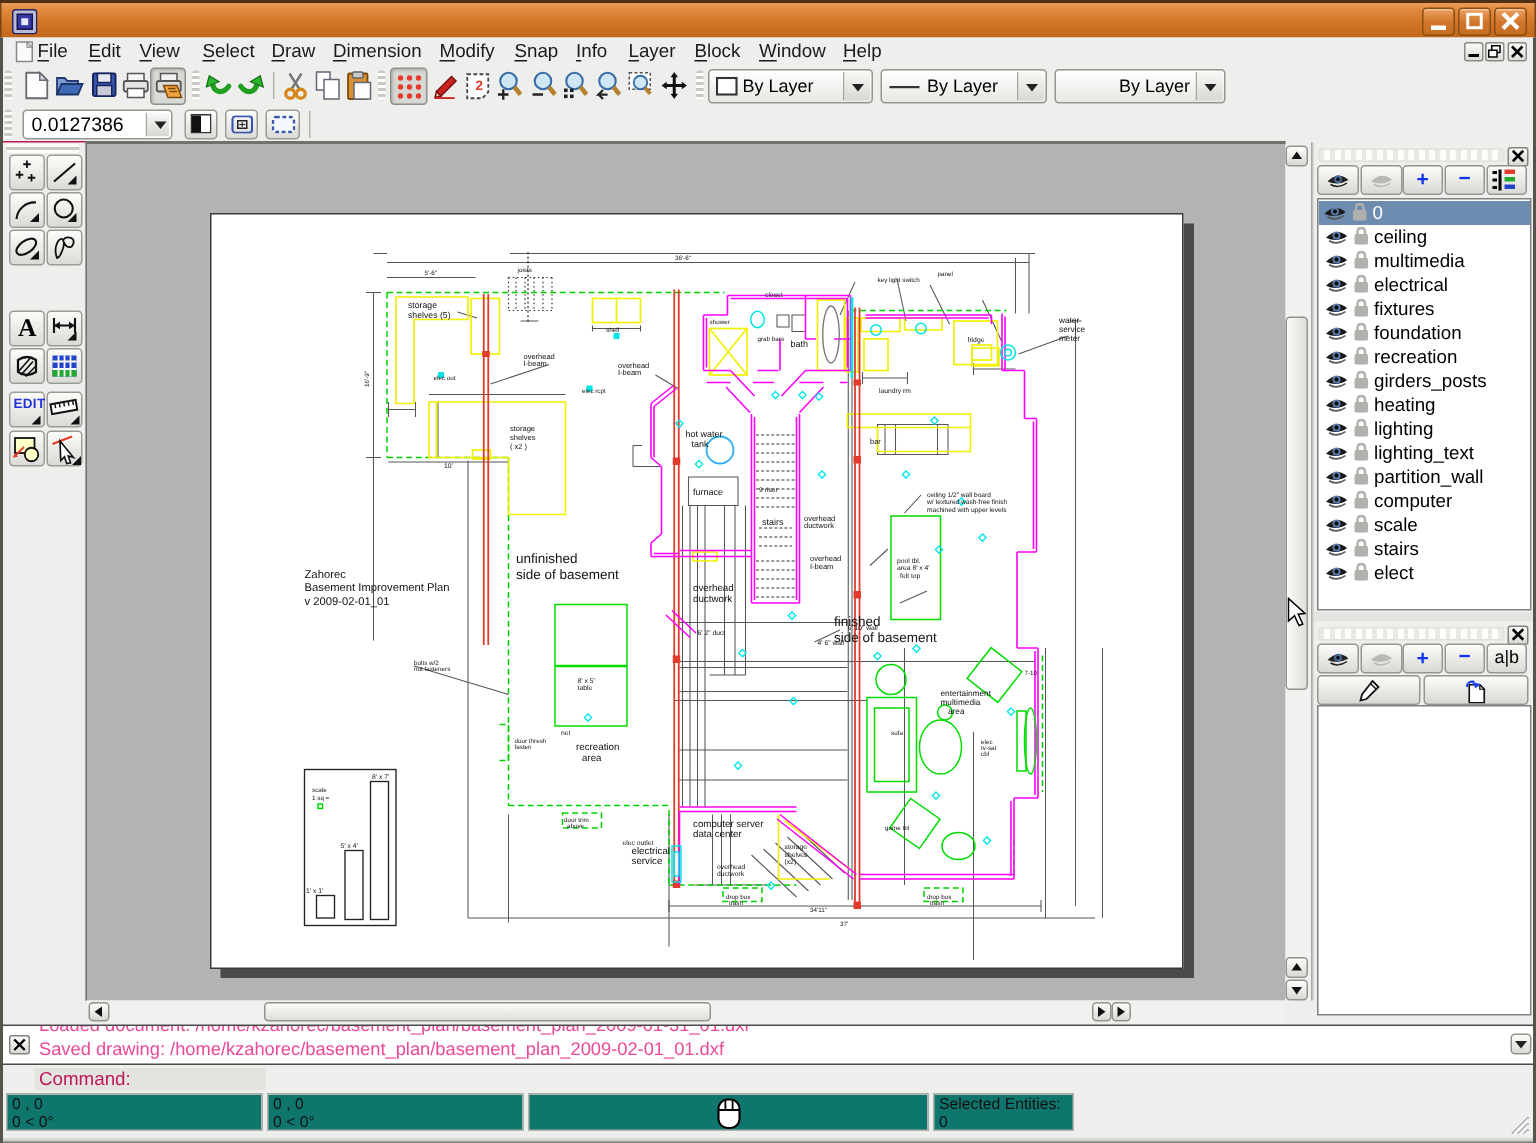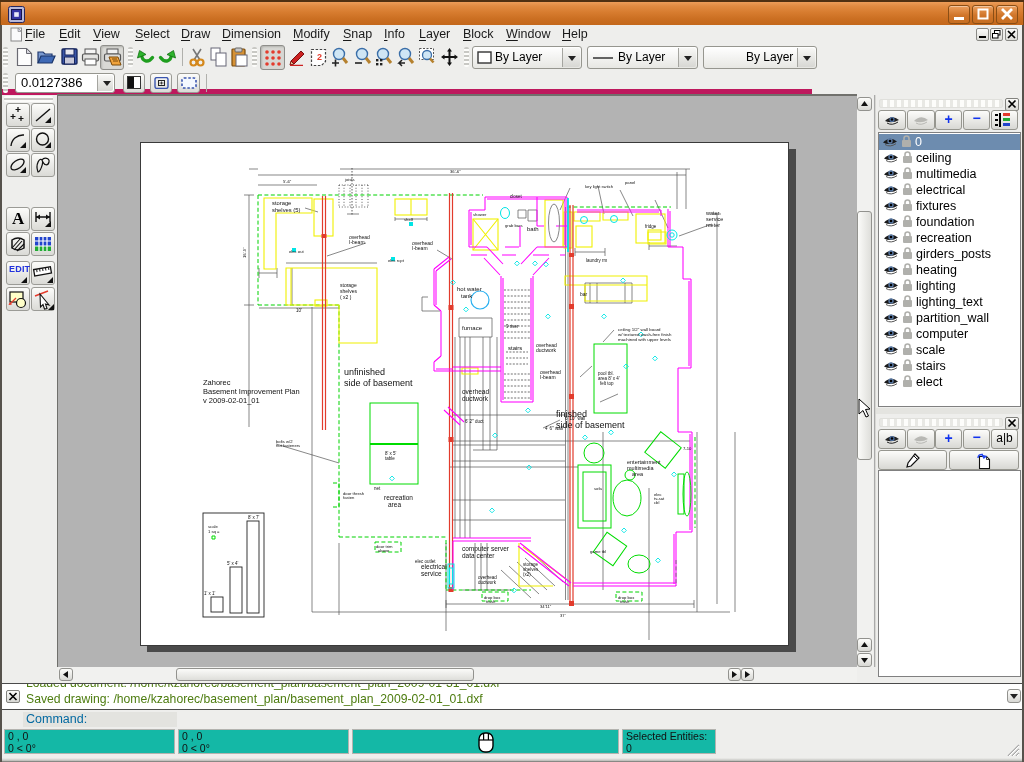--- a/index.html
+++ b/index.html
@@ -5,43 +5,43 @@
 .abs{position:absolute}
 #app{position:absolute;left:0;top:0;width:1024px;height:762px;background:#eeeeec}
 #titlebar{position:absolute;left:0;top:0;width:1024px;height:25px;background:linear-gradient(#ed9d59 0%,#e18a41 18%,#d77c2f 45%,#ca6e21 75%,#c3671b 100%);border-top:2px solid #503012;box-shadow:inset 1px 0 0 #7a4511,inset -1px 0 0 #7a4511}
 #titletext{position:absolute;left:287px;top:4px;font-size:12.4px;font-weight:bold;color:#fff;text-shadow:1px 1px 1px rgba(60,30,5,.8);white-space:nowrap}
 .winbtn{position:absolute;top:3px;width:22px;height:19px;border-radius:3px;border:1px solid #8a4e15;background:linear-gradient(#eda05e,#d0752a 55%,#c66d20);box-shadow:inset 0 1px 0 rgba(255,255,255,.4)}
 #menubar{position:absolute;left:0;top:25px;width:1024px;height:19px;background:#eeeeec;font-size:12.5px;color:#1a1a1a}
 .mi{position:absolute;top:2px}
 .mi u{text-decoration:underline;text-underline-offset:2px}
 .mdibtn{position:absolute;top:3px;width:13px;height:13px;border:1px solid #8a8a86;border-radius:2px;background:linear-gradient(#fbfbf9,#dcdcd8)}
 #toolbar1{position:absolute;left:0;top:0;width:1024px;height:0;overflow:visible}
-#toolbar2{position:absolute;left:0;top:71px;width:812px;height:24px;border-bottom:6px solid #be185d}
+#toolbar2{position:absolute;left:0;top:71px;width:812px;height:24px;border-bottom:1px solid #be185d}
 .handle{position:absolute;width:5px;height:20px;background:repeating-linear-gradient(0deg,#fcfcfa 0 2px,#c8c8c4 2px 4px);border-radius:2px}
 .sep{position:absolute;width:1px;height:18px;background:#b0b0ac}
 .combo{position:absolute;height:23px;background:linear-gradient(#ffffff,#e7e7e3);border:1px solid #96968f;border-radius:3px;font-size:12px;color:#000}
 .cartn{position:absolute;right:1px;top:1px;bottom:1px;width:18px;border-left:1px solid #a5a5a0;background:linear-gradient(#f8f8f6,#d7d7d3);border-radius:0 2px 2px 0}
 .arr{position:absolute;width:0;height:0;border-left:4px solid transparent;border-right:4px solid transparent;border-top:5px solid #222}
 #canvas{position:absolute;left:57px;top:94px;width:800px;height:573px;background:#b3b3b3;border-top:2px solid #70706c;border-left:1px solid #70706c}
 #paper{position:absolute;left:140px;top:142px;width:649px;height:504px;background:#fff;border:1px solid #3a3a3a}
 .pshadow{position:absolute;background:#4a4a4a}
 .sbtn{border:1px solid #92928e;border-radius:3px;background:linear-gradient(#fdfdfb,#d8d8d4);position:absolute}
 .sthumb{border:1px solid #92928e;border-radius:3px;background:linear-gradient(to right,#fbfbf9,#dededa);position:absolute}
 .palbtn{position:absolute;width:24px;height:24px;border:1px solid #9b9b96;border-radius:3px;background:linear-gradient(#fcfcfa,#dadad6)}
 .dockhead{position:absolute;height:9px;background:repeating-linear-gradient(90deg,#e8e8e4 0 3px,#fdfdfb 3px 7px);border:1px solid #e0e0dc;border-radius:2px}
 .dockx{position:absolute;width:14px;height:13px;border:1px solid #82827e;border-radius:2px;background:linear-gradient(#fbfbf9,#d8d8d4)}
 .pbtn{position:absolute;height:20px;border:1px solid #96968f;border-radius:3px;background:linear-gradient(#fcfcfa,#d8d8d4)}
 #layerlist{position:absolute;left:878px;top:132px;width:143px;height:275px;border:1px solid #808080;background:#fff;overflow:hidden}
 .lrow{position:absolute;left:1px;width:139px;height:16px;font-size:12.5px;color:#000}
 .lrow .lname{position:absolute;left:36px;top:1px}
 #blocklist{position:absolute;left:878px;top:470px;width:143px;height:207px;border:1px solid #808080;background:#fff}
-#cmdhist{position:absolute;left:2px;top:683px;width:1020px;height:27px;background:#fff;border-top:1px solid #4a4a4a;border-bottom:1px solid #4a4a4a;font-size:12.2px;color:#4d7c0f;overflow:hidden}
-#cmdline{position:absolute;left:0;top:711px;width:1024px;height:16px;background:#eeeeec;font-size:12.5px;color:#0369a1}
+#cmdhist{position:absolute;left:2px;top:683px;width:1020px;height:27px;background:#fff;border-top:1px solid #4a4a4a;border-bottom:1px solid #4a4a4a;font-size:12.2px;color:#ec4899;overflow:hidden}
+#cmdline{position:absolute;left:0;top:711px;width:1024px;height:16px;background:#eeeeec;font-size:12.5px;color:#be185d}
 #statusbar{position:absolute;left:0;top:727px;width:1024px;height:31px;background:#eeeeec;font-size:10.5px;color:#111}
-.stbox{position:absolute;top:2px;height:25px;border:1px solid #b3b3af;background:#14b8a6}
+.stbox{position:absolute;top:2px;height:25px;border:1px solid #b3b3af;background:#0f766e}
 #winbottom{position:absolute;left:0;top:758px;width:1024px;height:4px;background:linear-gradient(#eeeeec,#c8c8c4 60%,#6b6b67)}
 svg{display:block}
 </style></head>
 <body>
 <div id="app">
   <div id="titlebar">
     <svg class="abs" style="left:8px;top:4px" width="17" height="17" viewBox="0 0 17 17">
         <rect x="0.5" y="0.5" width="16" height="16" rx="2" fill="#b8b8d8" stroke="#26265e"></rect>
         <rect x="3.5" y="3.5" width="10" height="10" fill="#3535a5" stroke="#15154d"></rect>
         <rect x="6.2" y="6.2" width="4.6" height="4.6" fill="#eaeafa"></rect>

